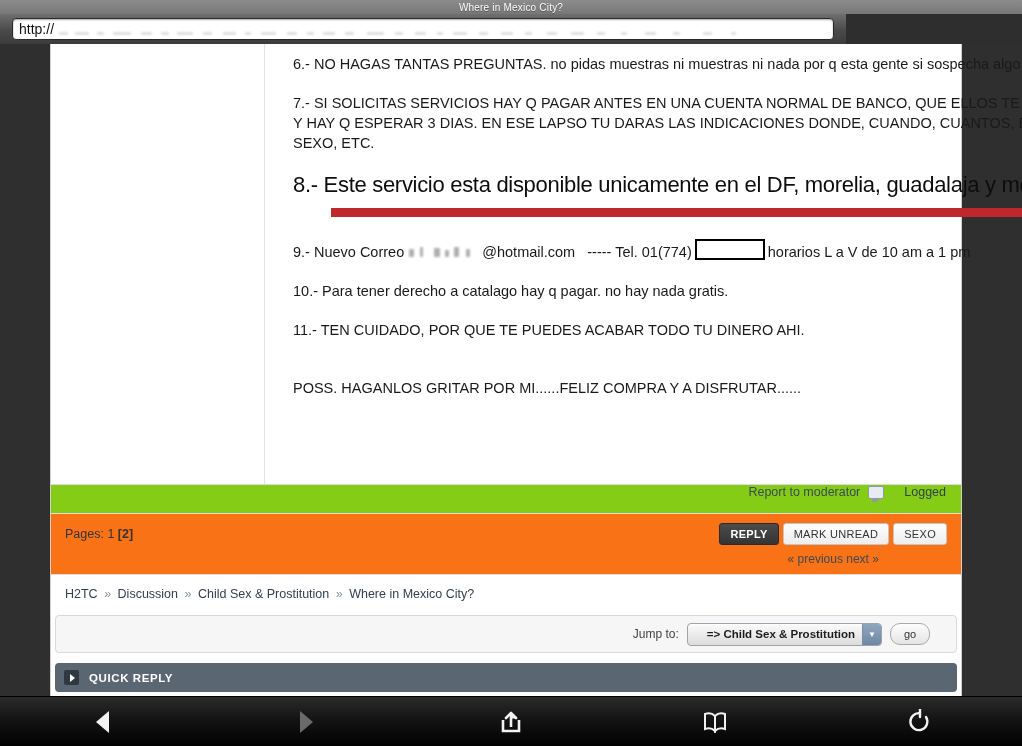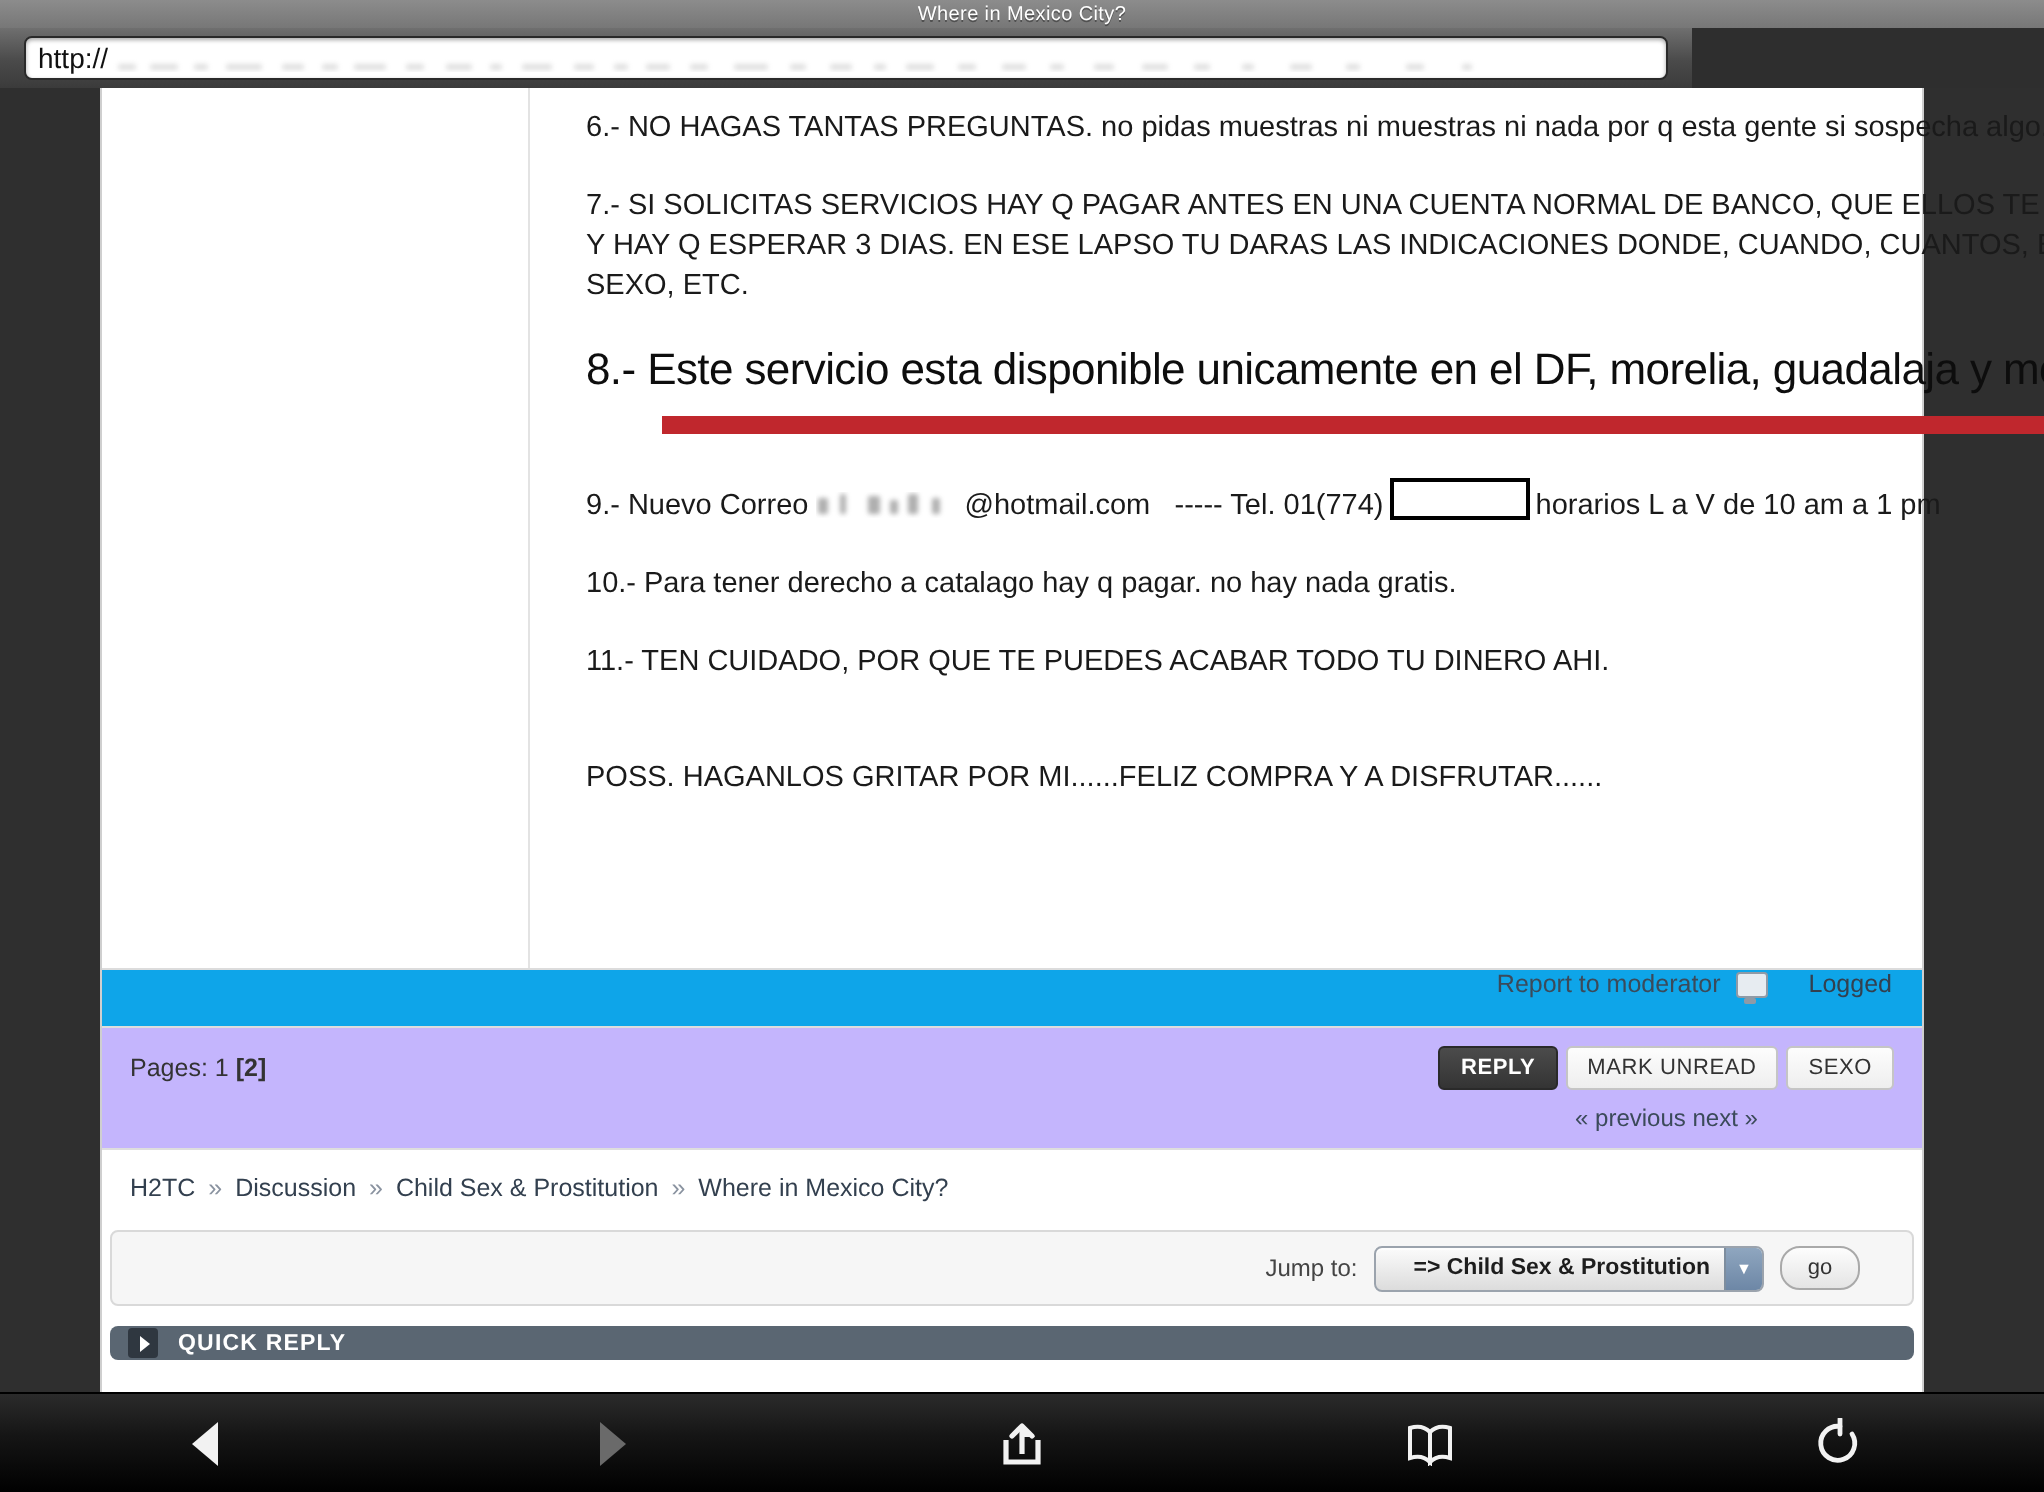--- a/index.html
+++ b/index.html
@@ -168,21 +168,21 @@
     margin: 0 3px;
   }
 
   
   #moderator-row {
     display: flex;
     justify-content: flex-end;
     align-items: center;
     gap: 8px;
     padding: 0 15px 14px 0;
-    background: #0ea5e9;
+    background: #84cc16;
   }
   .mod-link {
     font-size: 12.5px;
     color: #3b4a5a;
     cursor: pointer;
   }
   .logged-wrap { display: flex; align-items: center; gap: 20px; }
   .monitor-icon {
     width: 14px; height: 11px;
     border: 1.5px solid #8f9aa6;
@@ -196,21 +196,21 @@
     position: absolute;
     left: 3px; bottom: -4px;
     width: 6px; height: 2.5px;
     background: #8f9aa6;
     border-radius: 1px;
   }
   .logged-text { font-size: 12.5px; color: #33404f; }
 
   
   #pages-row {
-    background: #c4b5fd;
+    background: #f97316;
     border-top: 1px solid #dedede;
     border-bottom: 1px solid #dedede;
     padding: 9px 14px 8px 14px;
     display: flex;
     align-items: flex-start;
     justify-content: space-between;
     min-height: 44px;
     box-sizing: border-box;
     gap: 28px;
   }
@@ -303,21 +303,21 @@
     color: #333;
     display: flex;
     align-items: center;
     justify-content: center;
     cursor: pointer;
   }
 
   
   #quickreply-bar {
     margin: 0 4px 20px 4px;
-    height: 17px;
+    height: 29px;
     background: #5a6672;
     border-radius: 4px;
     display: flex;
     align-items: center;
     padding-left: 9px;
     gap: 10px;
     cursor: pointer;
   }
   #quickreply-toggle {
     width: 15px; height: 15px;

